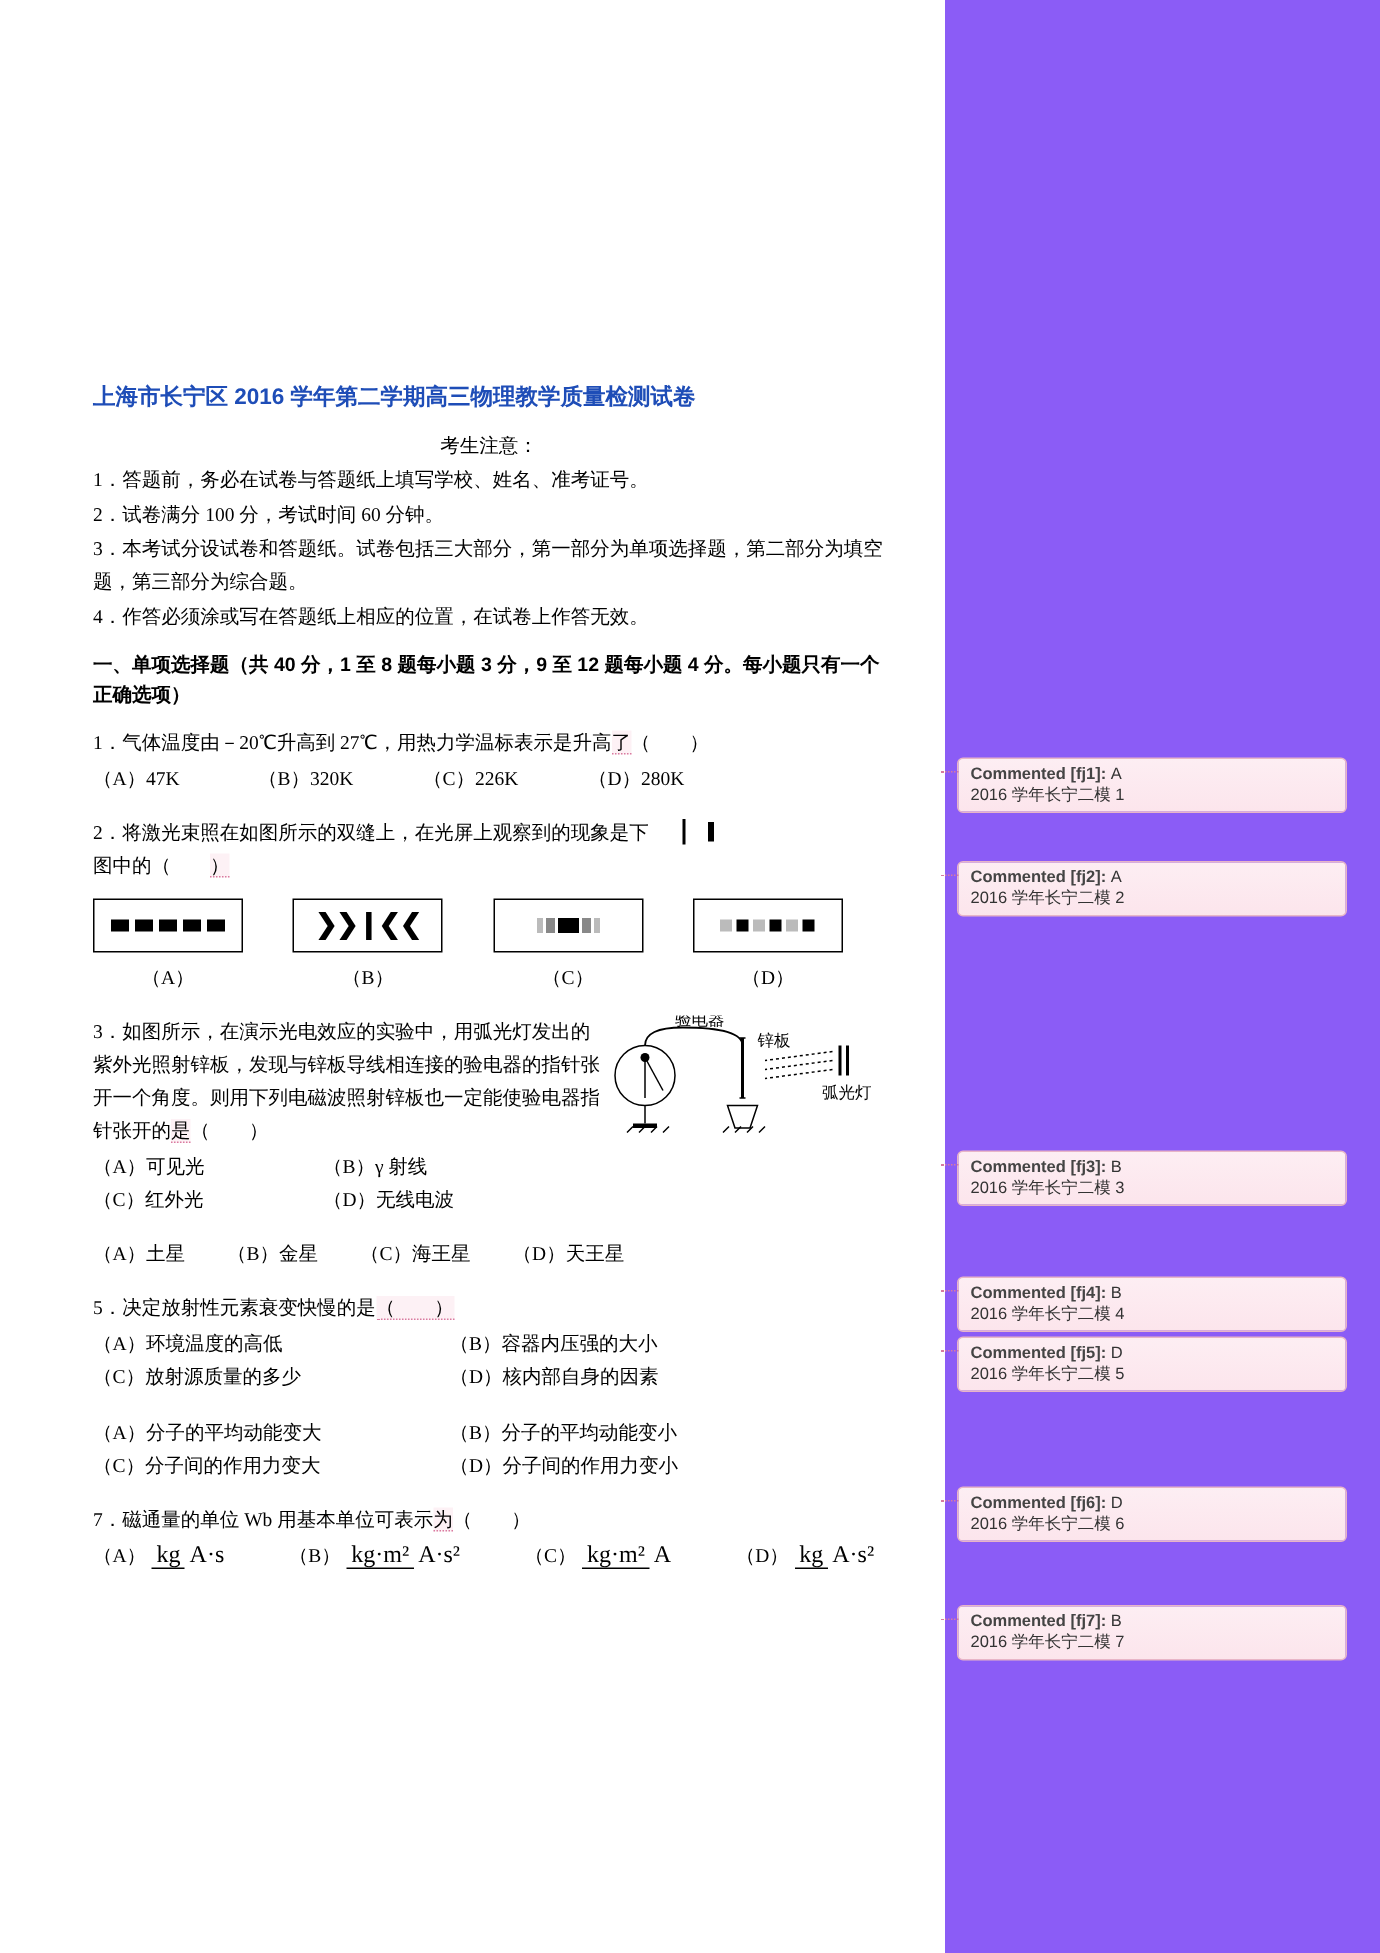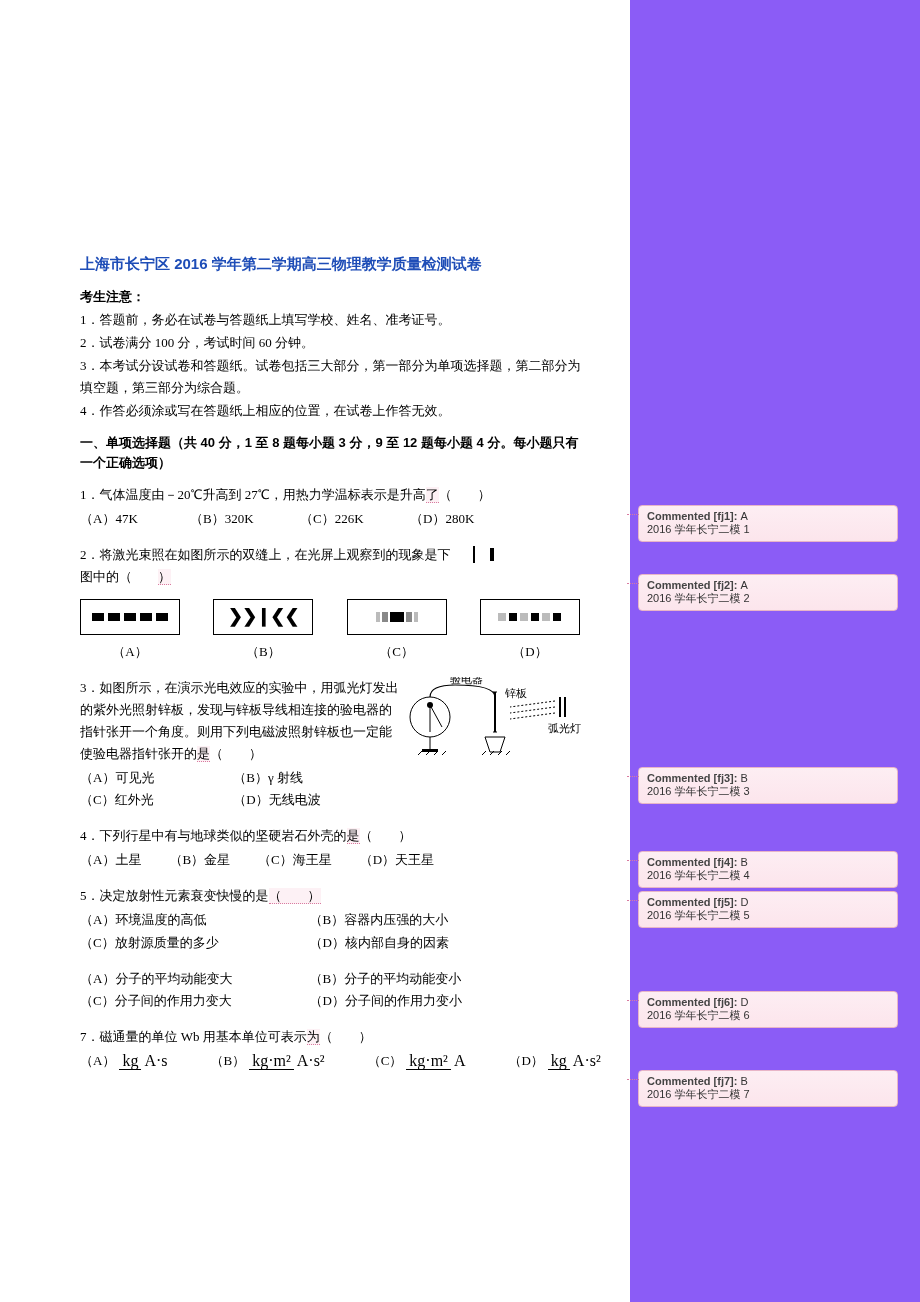--- a/index.html
+++ b/index.html
@@ -10,40 +10,41 @@
     background: #fff;
     width: 920px;
     position: relative;
   }
   .page {
     display: flex;
     min-height: 1302px;
   }
   .content {
     width: 630px;
-    padding: 255px 40px 40px 80px;
+    padding: 255px 40px 40px 62px;
     position: relative;
   }
   .comments-col {
     width: 290px;
     background: #8b5cf6;
     position: relative;
     padding-top: 255px;
   }
   h1 {
     color: #1e4db7;
     font-size: 15px;
     font-weight: bold;
     margin-bottom: 12px;
     font-family: "SimHei", "黑体", sans-serif;
   }
   .instructions-title {
-    font-weight: bold;
+    font-weight: normal;
     margin-bottom: 4px;
     font-family: "SimHei", "黑体", sans-serif;
+    text-align: center;
   }
   .instructions p {
     line-height: 1.7;
     margin-bottom: 1px;
   }
   .section-title {
     font-weight: bold;
     margin-top: 10px;
     margin-bottom: 10px;
     line-height: 1.6;
@@ -226,23 +227,20 @@
           <line x1="155" y1="30" x2="110" y2="36" stroke="#000" stroke-dasharray="2,2"></line>
           <line x1="155" y1="36" x2="110" y2="42" stroke="#000" stroke-dasharray="2,2"></line>
           <text x="50" y="6" font-size="11">验电器</text>
           <text x="105" y="20" font-size="11">锌板</text>
           <text x="148" y="55" font-size="11">弧光灯</text>
         </svg>
       </div>
     </div>
 
     <div class="question">
-      <div class="stem">
-        <span>4．下列行星中有与地球类似的坚硬岩石外壳的</span><span class="hl">是</span><span>（　　）</span>
-      </div>
       <div class="opts">
         <span class="opt">（A）土星</span>
         <span class="opt">（B）金星</span>
         <span class="opt">（C）海王星</span>
         <span class="opt">（D）天王星</span>
       </div>
     </div>
 
     <div class="question">
       <div class="stem">

